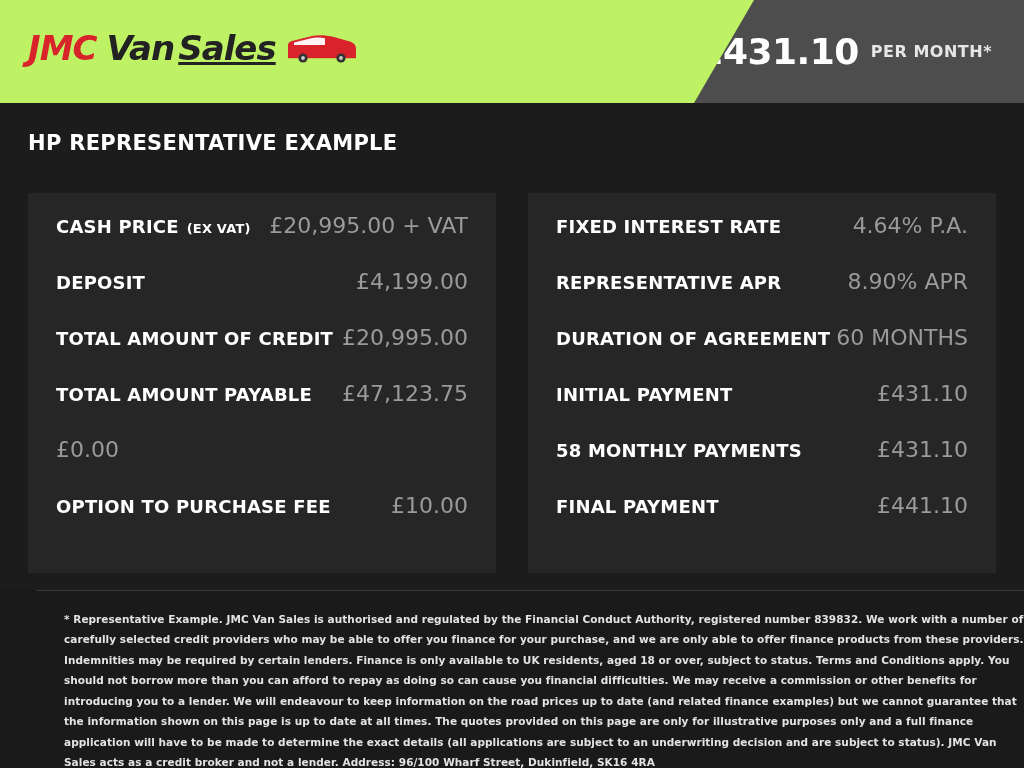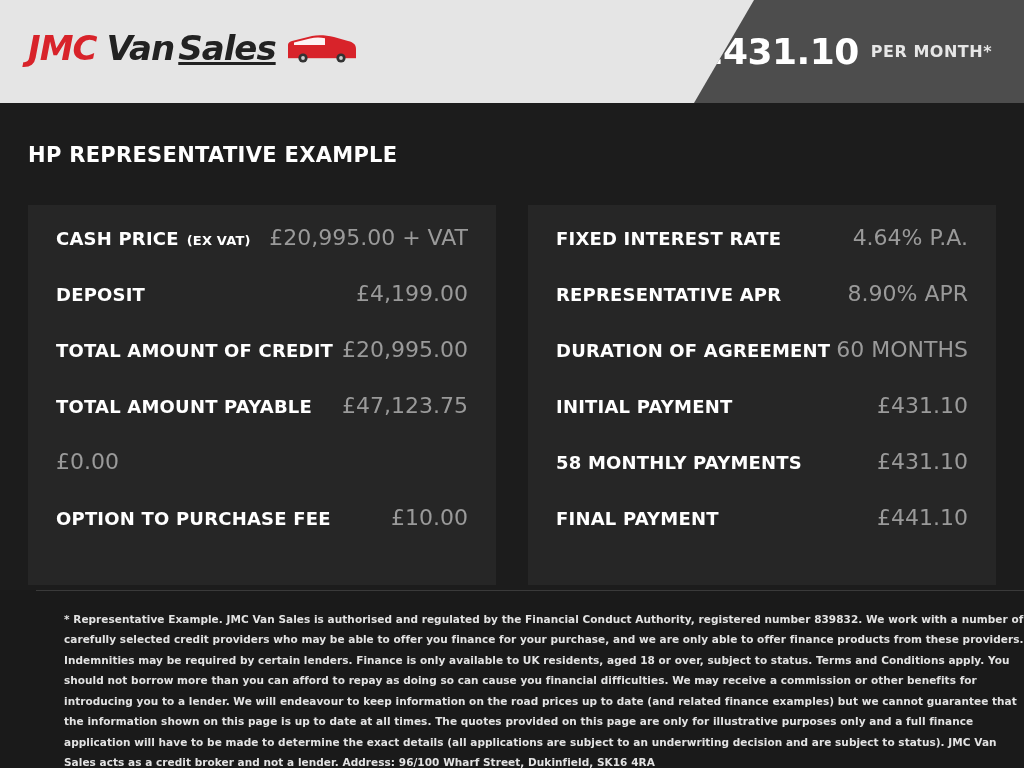--- a/index.html
+++ b/index.html
@@ -15,21 +15,21 @@
     width: 1024px;
     height: 768px;
     background: #1a1a1a;
   }
 
   
   .header {
     position: relative;
     width: 1024px;
     height: 103px;
-    background: #e5e5e5;
+    background: #bef264;
     overflow: hidden;
   }
   .logo {
     position: absolute;
     left: 28px;
     top: 28px;
     display: flex;
     align-items: center;
   }
   .logo-jmc {
@@ -103,21 +103,21 @@
     height: 487px;
     background: #1c1c1c;
     padding: 0 28px;
   }
   .section-title {
     font-family: "DejaVu Sans", sans-serif;
     font-weight: 700;
     font-size: 21px;
     color: #ffffff;
     letter-spacing: 0.3px;
-    padding-top: 40px;
+    padding-top: 28px;
   }
   .columns {
     display: flex;
     gap: 32px;
     margin-top: 38px;
   }
   .card {
     flex: 1;
     background: #262626;
     padding: 20px 28px 24px 28px;

